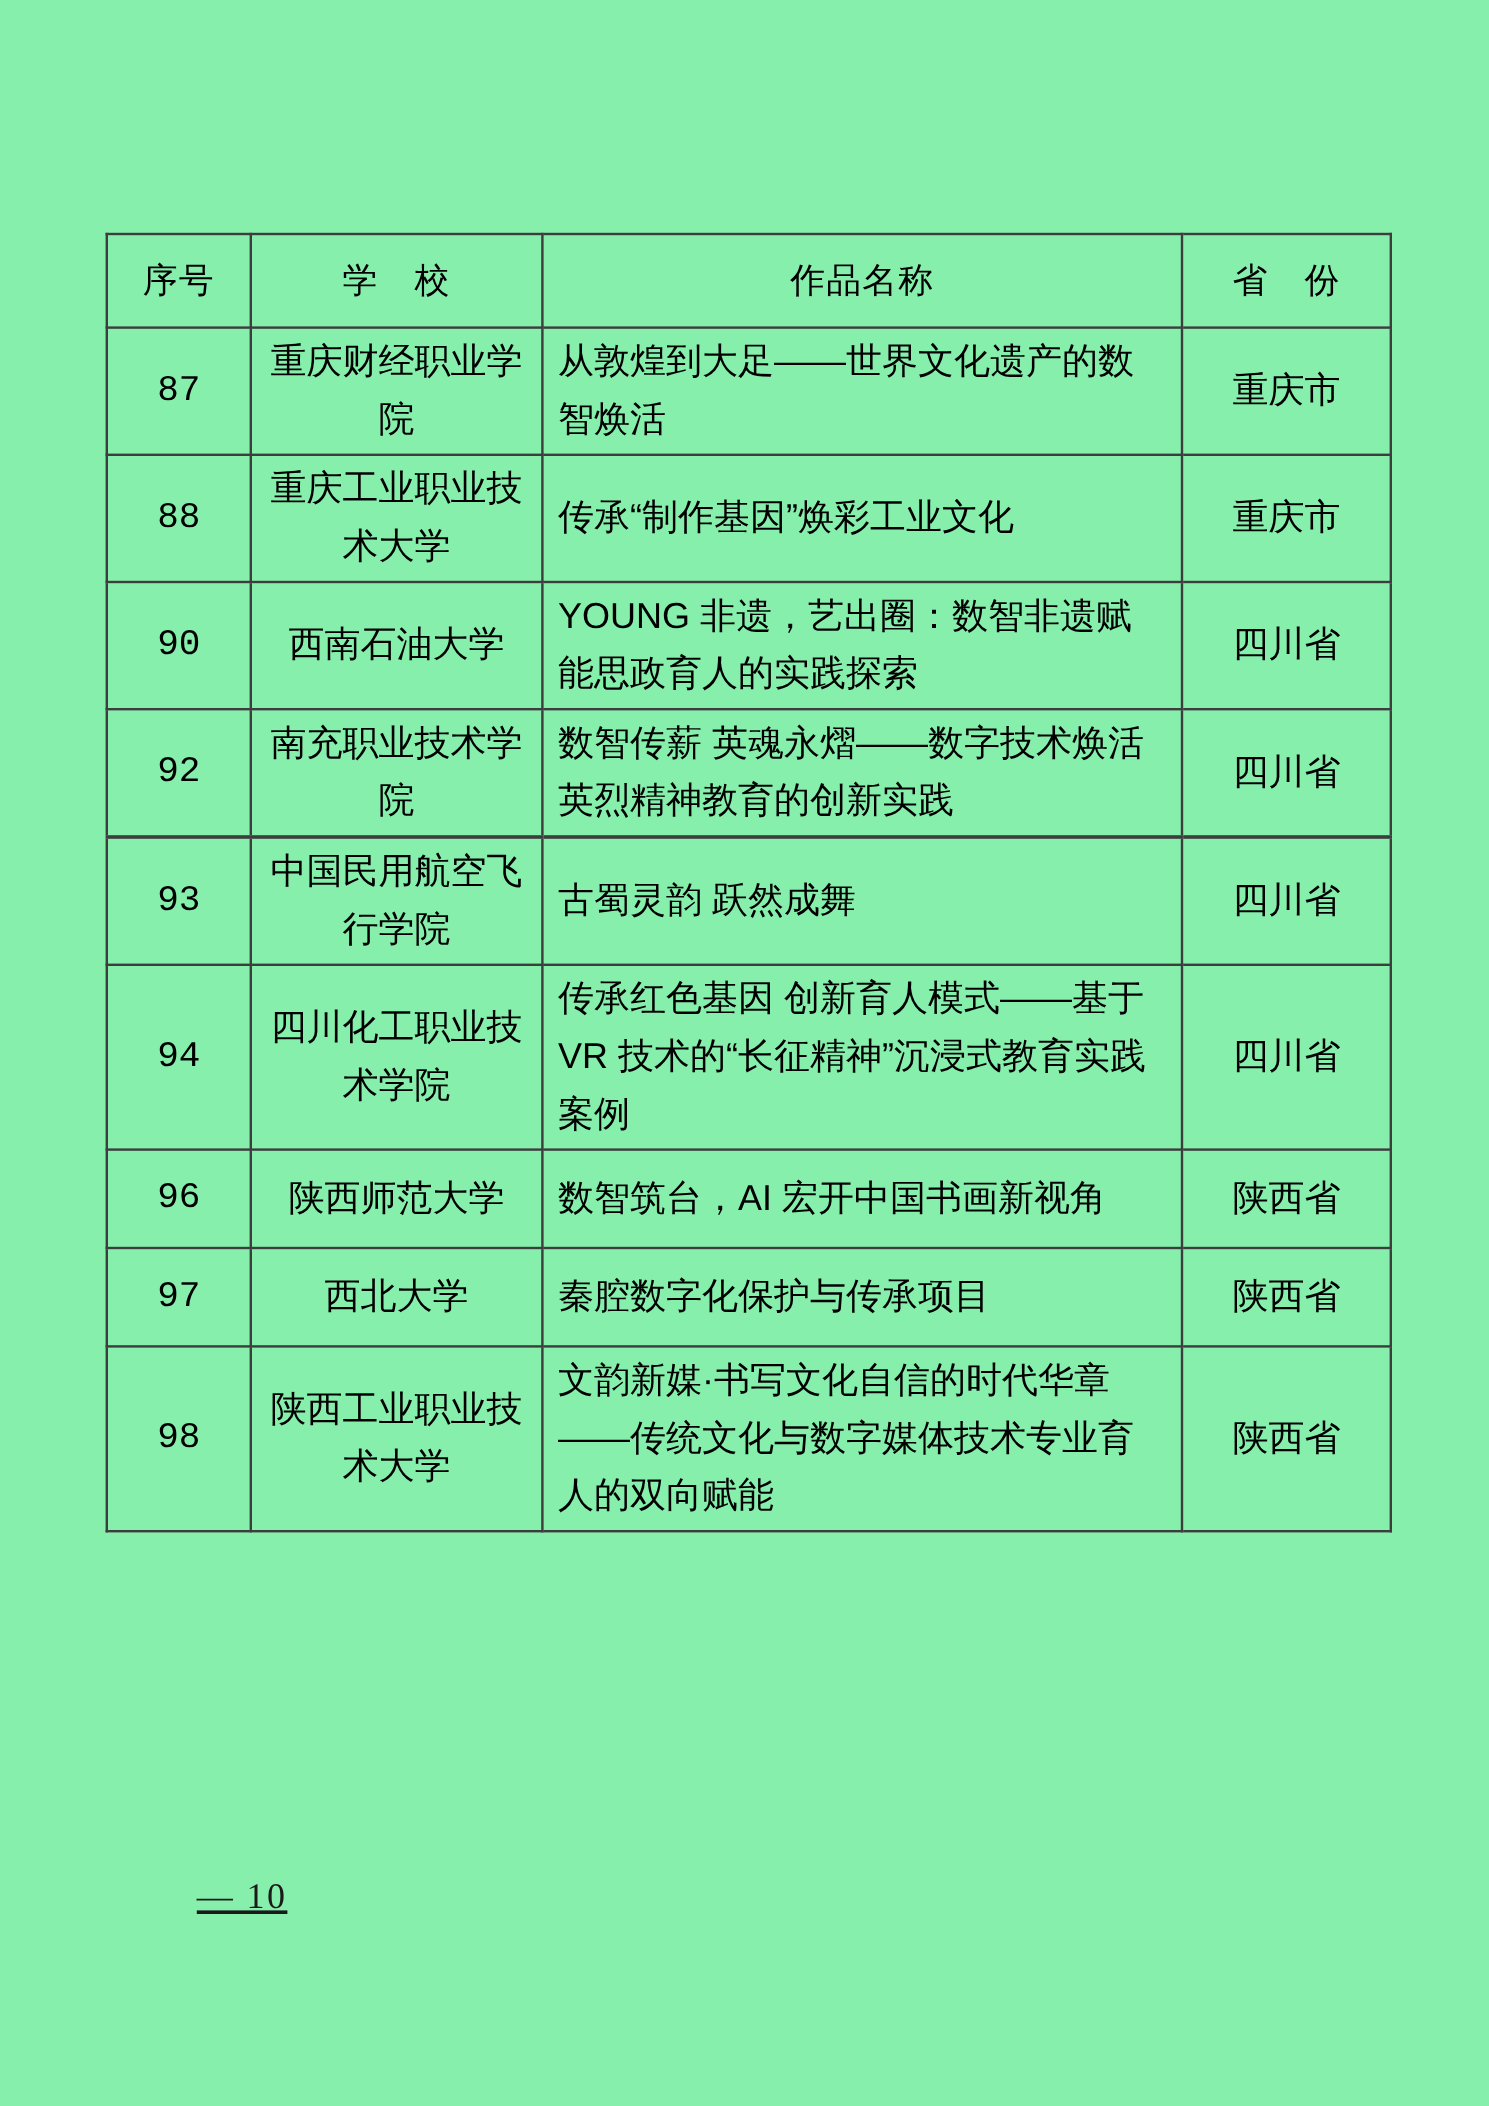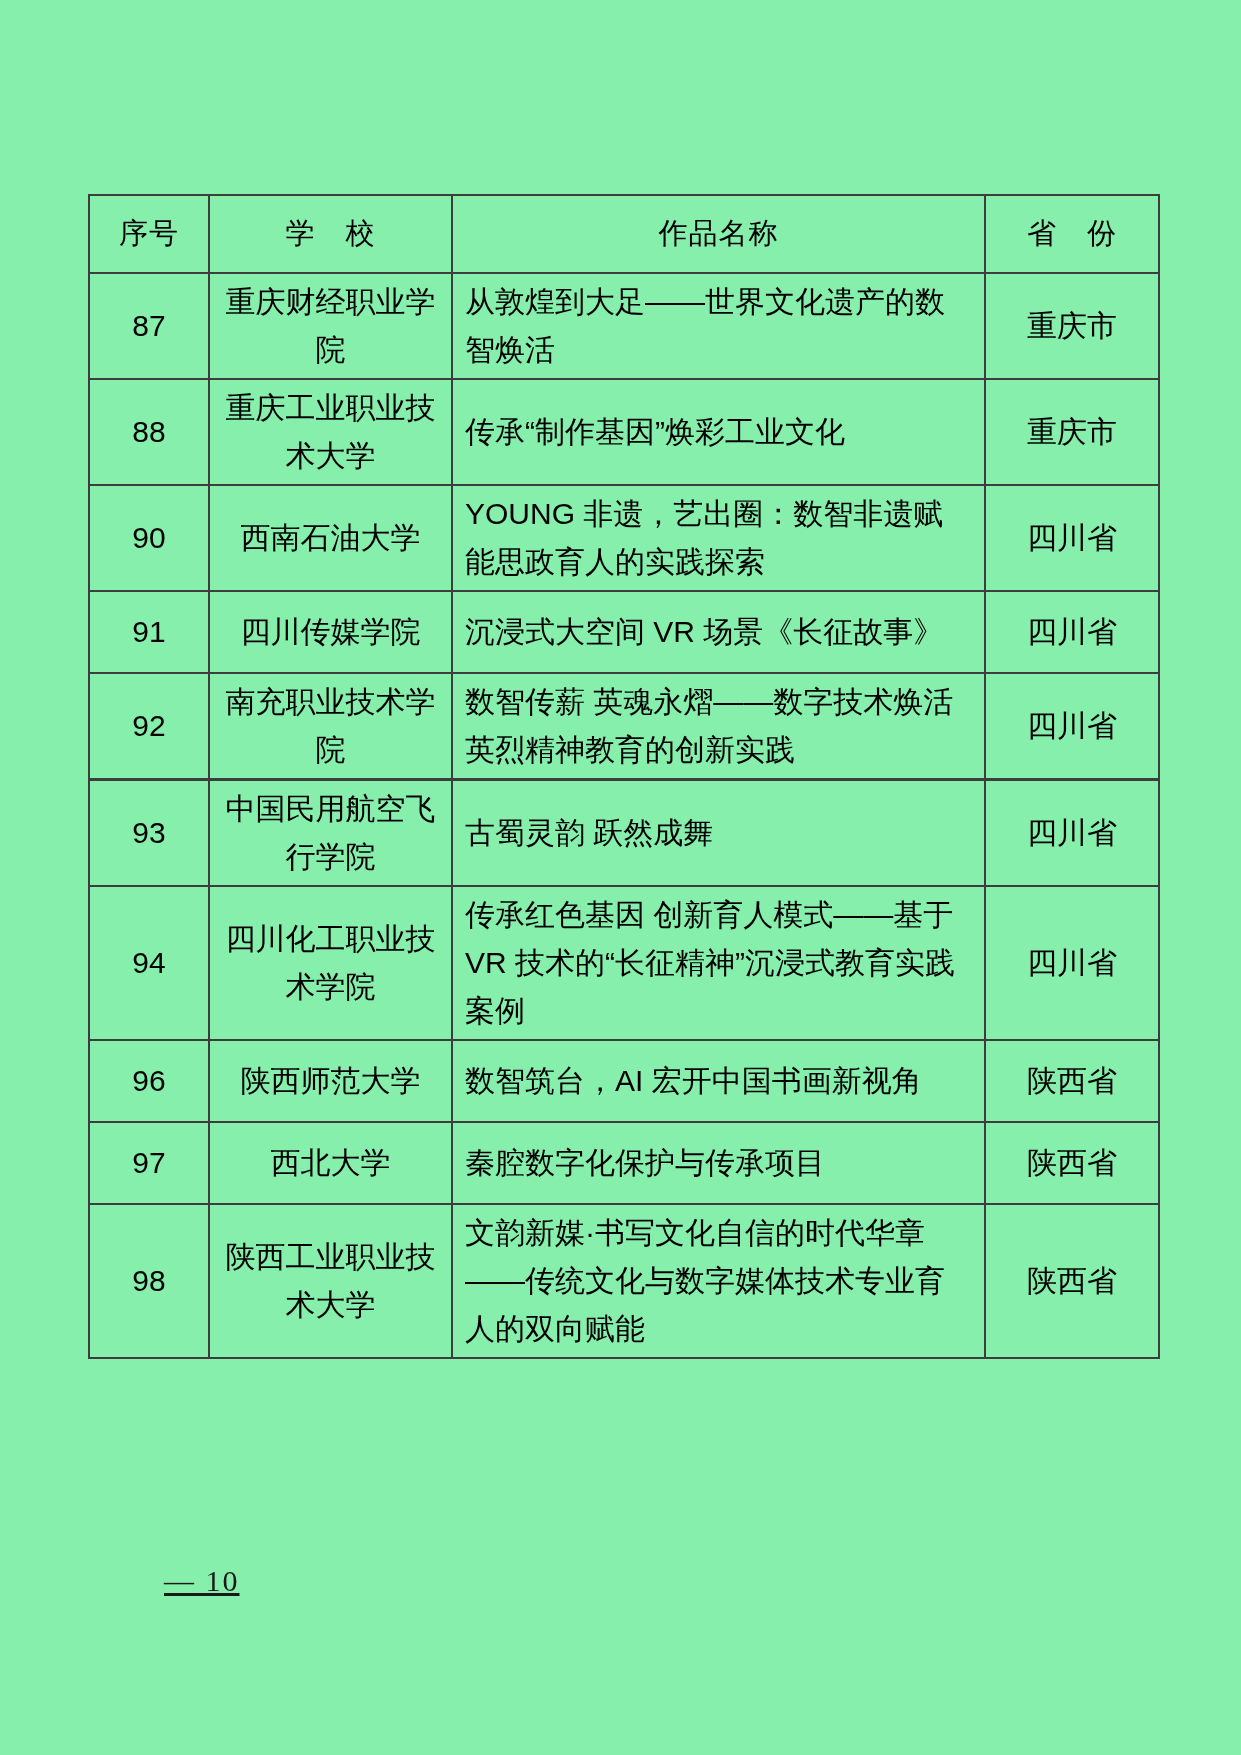--- a/index.html
+++ b/index.html
@@ -37,21 +37,21 @@
     font-size: 29px;
     text-align: center;
     letter-spacing: 1px;
   }
   td {
     font-size: 30px;
     line-height: 48px;
     padding: 4px 12px;
   }
   td.c-no {
-    font-family: Liberation Sans, sans-serif;
+    font-family: Liberation Mono, monospace;
     font-size: 30px;
     text-align: center;
     padding: 4px 2px;
   }
   td.c-school {
     text-align: center;
     padding: 4px 14px;
   }
   td.c-work {
     text-align: left;
@@ -109,26 +109,20 @@
         <td class="c-school">重庆工业职业技术大学</td>
         <td class="c-work">传承“制作基因”焕彩工业文化</td>
         <td class="c-prov">重庆市</td>
       </tr>
       <tr class="h2">
         <td class="c-no">90</td>
         <td class="c-school">西南石油大学</td>
         <td class="c-work">YOUNG 非遗，艺出圈：数智非遗赋能思政育人的实践探索</td>
         <td class="c-prov">四川省</td>
       </tr>
-      <tr class="h1">
-        <td class="c-no">91</td>
-        <td class="c-school">四川传媒学院</td>
-        <td class="c-work">沉浸式大空间 VR 场景《长征故事》</td>
-        <td class="c-prov">四川省</td>
-      </tr>
       <tr class="h2">
         <td class="c-no">92</td>
         <td class="c-school">南充职业技术学院</td>
         <td class="c-work">数智传薪 英魂永熠——数字技术焕活英烈精神教育的创新实践</td>
         <td class="c-prov">四川省</td>
       </tr>
       <tr class="h2 split-top">
         <td class="c-no">93</td>
         <td class="c-school">中国民用航空飞行学院</td>
         <td class="c-work">古蜀灵韵 跃然成舞</td>

